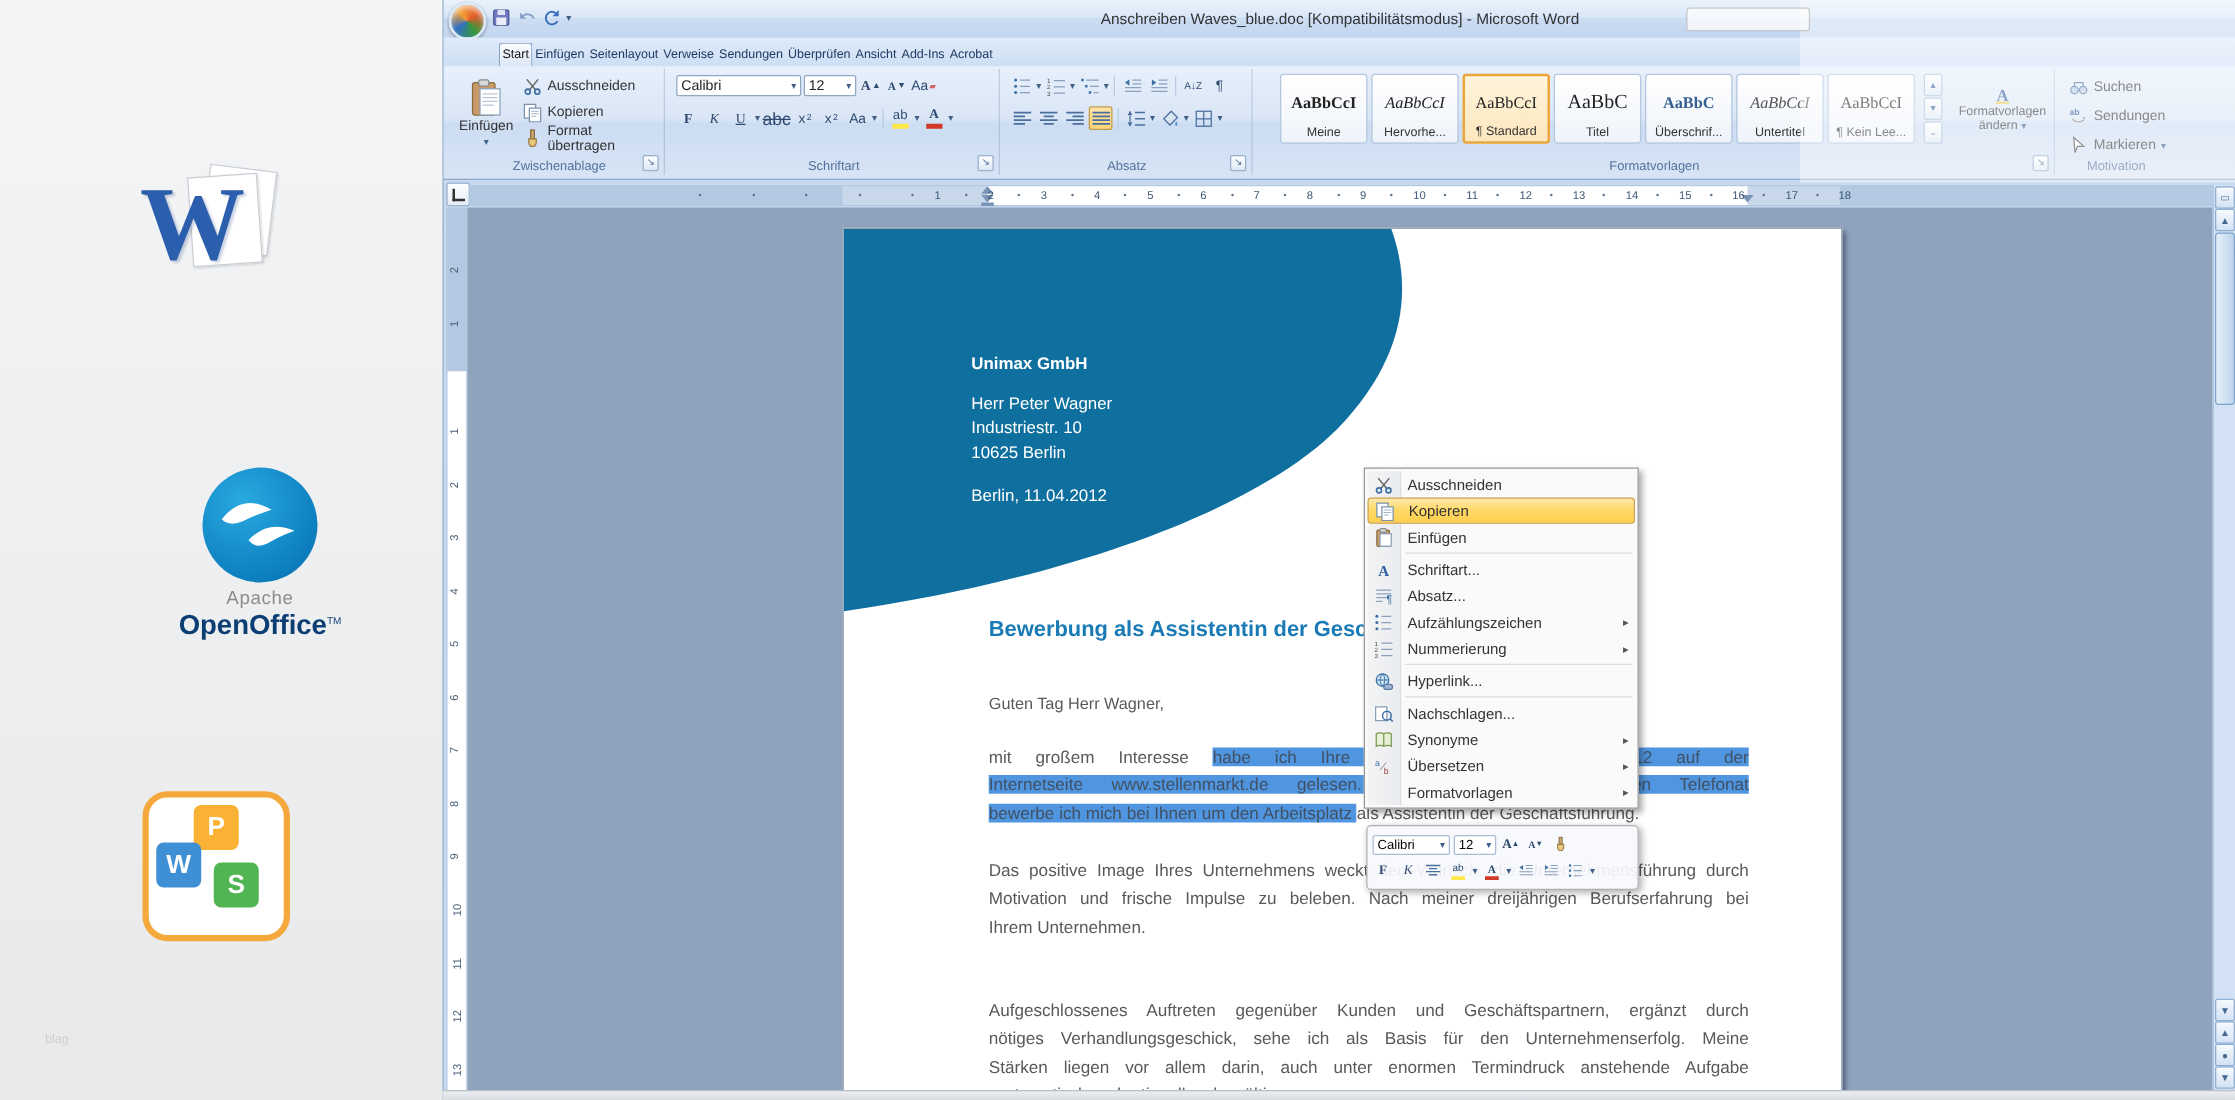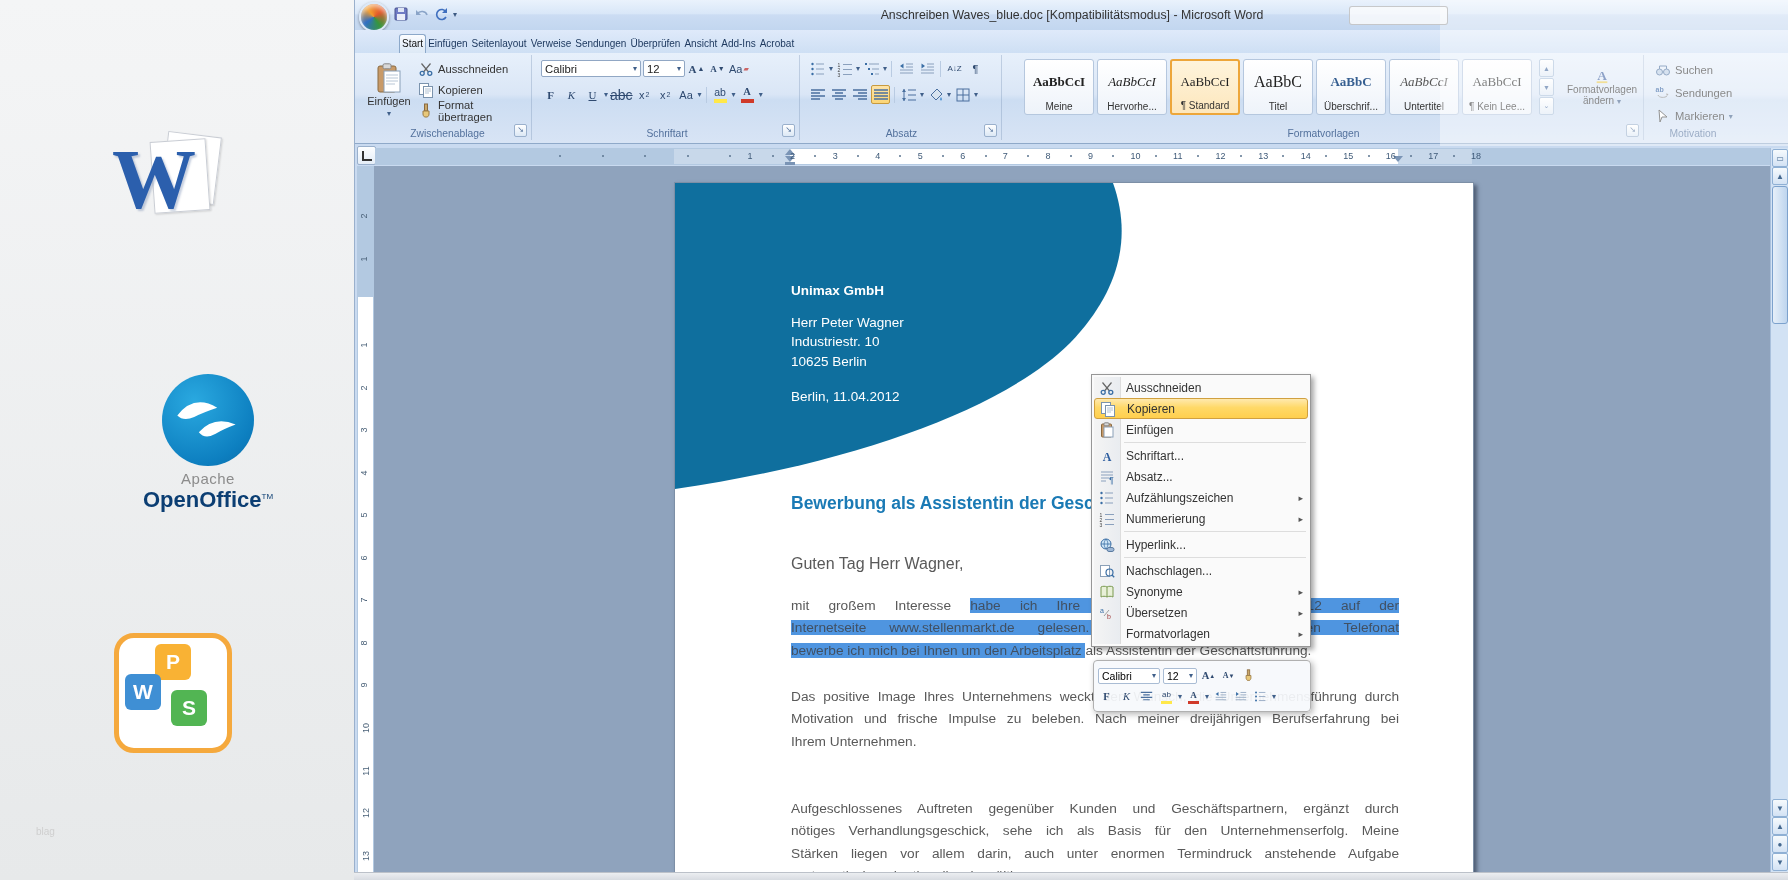--- a/index.html
+++ b/index.html
@@ -111,26 +111,26 @@
   .ind-box{position:absolute;bottom:0;width:10px;height:3px;background:#7a94b5;}
   #vruler{position:absolute;left:2px;top:166px;width:17px;bottom:8px;background:#b3c9e1;overflow:hidden;}
   .vband{position:absolute;left:1px;right:1px;background:#fff;}
   .vnum{position:absolute;left:4px;font-size:9px;color:#4a6178;transform:rotate(-90deg);}
 
   
   #docarea{position:absolute;left:19px;top:166px;right:18px;bottom:8px;background:#8fa3bd;overflow:hidden;}
   #page{position:absolute;left:300px;top:16px;width:798px;bottom:-2px;background:#fff;
     box-shadow:3px 3px 4px rgba(25,35,55,.55);border:1px solid #7d8fa6;}
   #wave{position:absolute;left:0;top:0;width:798px;height:330px;}
-  .lh{position:absolute;left:116px;color:#fff;font-size:13.5px;}
+  .lh{position:absolute;left:102px;color:#fff;font-size:13.5px;}
   .company{top:100px;font-weight:bold;}
   .recipient{top:130px;line-height:19.4px;}
   .ldate{top:206px;}
   #heading{position:absolute;left:116px;top:310px;font-size:17.5px;font-weight:bold;color:var(--heading);white-space:nowrap;}
-  #salutation{position:absolute;left:116px;top:372px;font-size:16px;color:#595959;}
+  #salutation{position:absolute;left:116px;top:372px;font-size:13px;color:#595959;}
   .para{position:absolute;left:116px;width:608px;font-size:13.7px;color:#595959;}
   .jline{height:22.4px;line-height:22.4px;text-align:justify;text-align-last:justify;white-space:nowrap;}
   .jline.last{text-align-last:left;}
   .sel{background:var(--selection);color:#415062;}
 
   
   #vscroll{position:absolute;right:0;top:148px;width:18px;bottom:8px;background:#d2e2f4;border-left:1px solid #a9c0dc;}
   .sbtn{position:absolute;left:1px;right:1px;height:16px;background:linear-gradient(#f6fafd,#d3e2f4);
     border:1px solid #8fb0d4;border-radius:2px;font-size:8px;color:#44688f;display:flex;align-items:center;justify-content:center;}
   #sthumb{position:absolute;left:1px;right:1px;top:38px;height:136px;background:linear-gradient(90deg,#e6eff9,#bed5ee);

